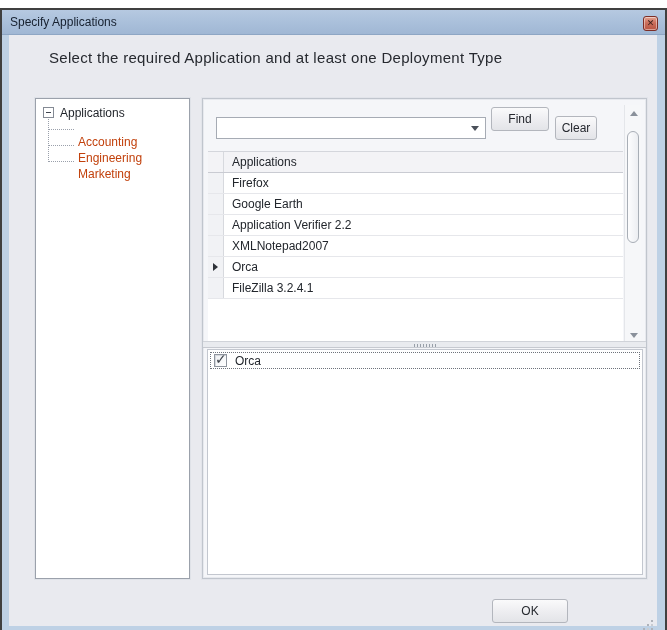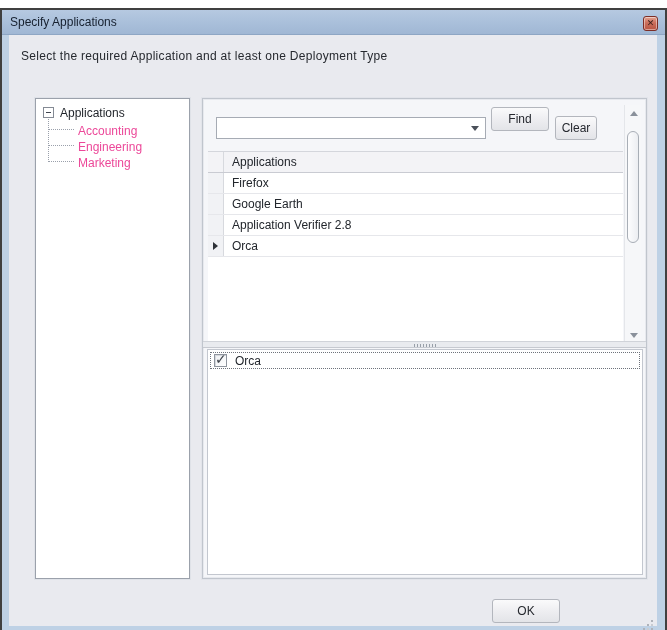--- a/index.html
+++ b/index.html
@@ -42,22 +42,22 @@
   .frame-left  { position: absolute; left: 0; top: 25px; bottom: 0; width: 7px; background: #bed1e5; }
   .frame-right { position: absolute; right: 0; top: 25px; bottom: 0; width: 8px; background: #bed1e5; }
   .frame-bottom{ position: absolute; left: 0; right: 0; bottom: 2px; height: 8px; background: #bed1e5; }
   .frame-cyan  { position: absolute; left: 0; right: 0; bottom: 0; height: 2px; background: #3fd0e2; }
   
   .client {
     position: absolute; left: 7px; right: 8px; top: 25px; bottom: 10px;
     background: #e9eaef;
   }
   .instruction {
-    position: absolute; left: 12px; top: 14px;
-    font-size: 12px; color: #26292f; letter-spacing: 0.3px;
+    position: absolute; left: 40px; top: 14px;
+    font-size: 15px; color: #26292f; letter-spacing: 0.3px;
   }
   
   .tree-panel {
     position: absolute; left: 26px; top: 63px; width: 155px; height: 481px;
     background: #ffffff;
     border: 1px solid #9ba1ab;
     box-shadow: 0 0 0 1px #dfe2e8;
   }
   .tree-root-row { position: absolute; left: 0; top: 6px; height: 16px; width: 100%; }
   .tree-expander {
@@ -72,21 +72,21 @@
   .tree-root-label { position: absolute; left: 24px; top: 1px; color: #1e2228; }
   .tree-vline {
     position: absolute; left: 12px; top: 20px; height: 43px; width: 0;
     border-left: 1px dotted #9aa0ab;
   }
   .tree-child { position: absolute; left: 0; height: 16px; width: 100%; }
   .tree-child .hline {
     position: absolute; left: 12px; top: 8px; width: 26px; height: 0;
     border-top: 1px dotted #9aa0ab;
   }
-  .tree-child .label { position: absolute; left: 42px; top: 3px; color: #ec4899; }
+  .tree-child .label { position: absolute; left: 42px; top: 14px; color: #c2410c; }
   
   .right-panel {
     position: absolute; left: 193px; top: 63px; width: 445px; height: 481px;
     background: #f5f6f9;
     border: 1px solid #c0c5cd;
     box-shadow: 0 0 0 1px #e2e4ea, inset 0 0 0 1px #e7e9ee;
   }
   
   .combo {
     position: absolute; left: 13px; top: 18px; width: 270px; height: 22px;
@@ -178,21 +178,21 @@
     border: 1px solid #8f959e;
     background: linear-gradient(135deg, #eef0f2 0%, #ffffff 100%);
     box-shadow: inset 1px 1px 0 #d6d9de;
   }
   .checkbox .check {
     position: absolute; left: 0px; top: -4px;
     font-size: 14px; font-weight: bold; color: #41464e;
   }
   .deploy-item .label { position: absolute; left: 24px; top: 1px; color: #22262c; }
   
-  .ok-btn     { left: 483px; top: 564px; width: 68px; }
+  .ok-btn     { left: 483px; top: 564px; width: 76px; }
   .cancel-btn { left: 565px; top: 564px; width: 76px; }
   
   .resize-grip {
     position: absolute; right: 4px; bottom: 4px; width: 2px; height: 2px;
     background: #aeb2ba;
     box-shadow: -4px 4px 0 #aeb2ba, -8px 8px 0 #aeb2ba,
                 0 4px 0 #c9ccd2, -4px 8px 0 #c9ccd2, 0 8px 0 #aeb2ba;
   }
 </style>
 </head>
@@ -257,27 +257,35 @@
         <div class="grid-row">
           <div class="ind-cell"></div>
           <span class="cell-text">Firefox</span>
         </div>
         <div class="grid-row">
           <div class="ind-cell"></div>
           <span class="cell-text">Google Earth</span>
         </div>
         <div class="grid-row">
           <div class="ind-cell"></div>
-          <span class="cell-text">Application Verifier 2.8</span>
+          <span class="cell-text">Application Verifier 2.2</span>
+        </div>
+        <div class="grid-row">
+          <div class="ind-cell"></div>
+          <span class="cell-text">XMLNotepad2007</span>
         </div>
         <div class="grid-row">
           <div class="ind-cell">
             <div class="row-arrow"></div>
           </div>
           <span class="cell-text">Orca</span>
+        </div>
+        <div class="grid-row">
+          <div class="ind-cell"></div>
+          <span class="cell-text">FileZilla 3.2.4.1</span>
         </div>
       </div>
 
       <div class="scrollbar">
         <div class="sb-btn sb-up">
           <div class="sb-tri-up"></div>
         </div>
         <div class="sb-thumb"></div>
         <div class="sb-btn sb-down">
           <div class="sb-tri-down"></div>

